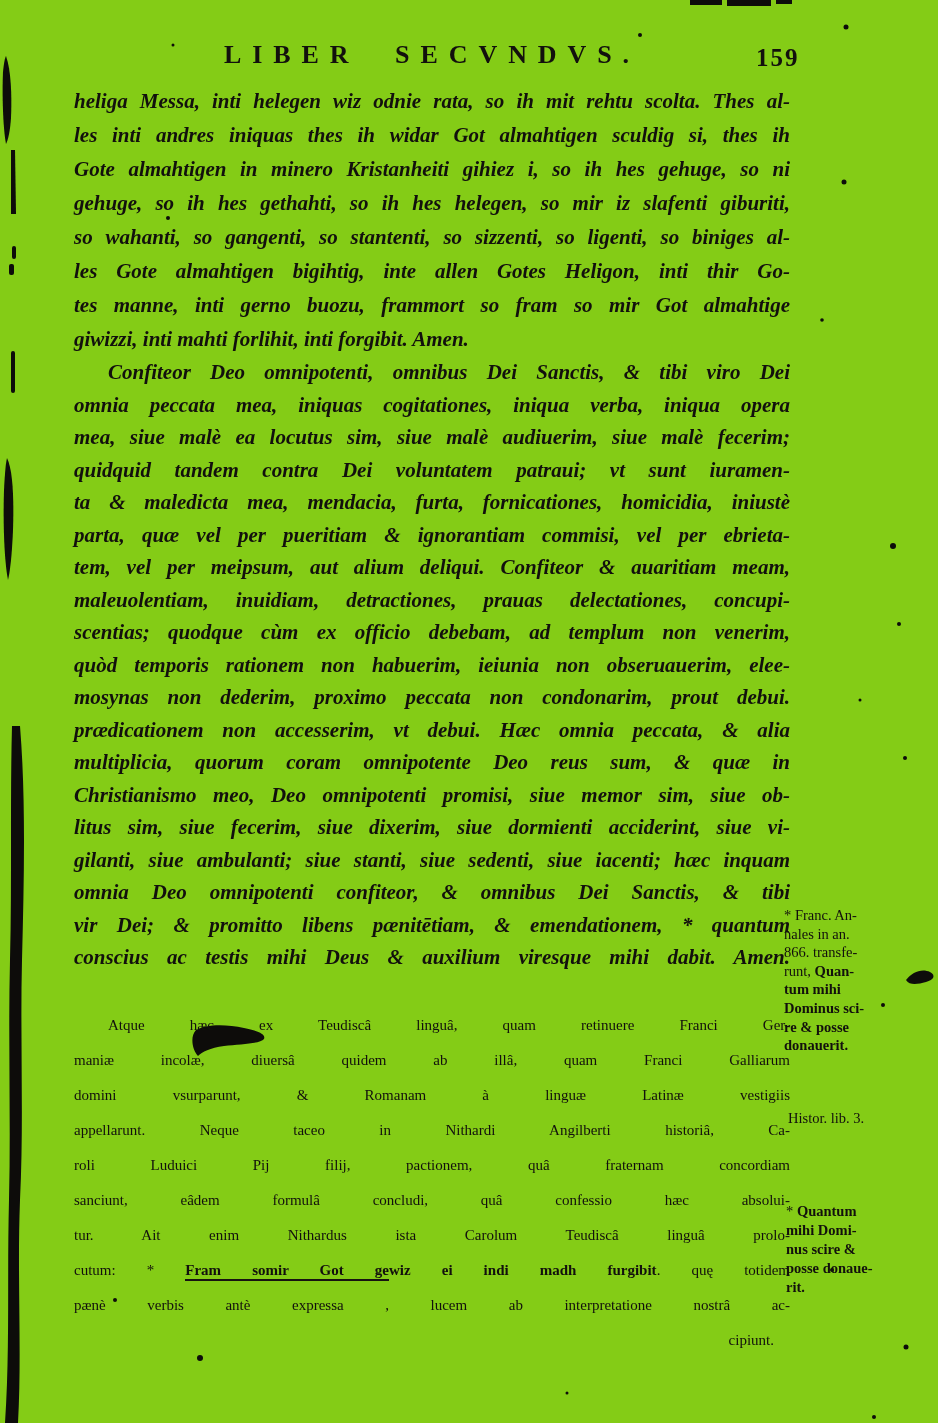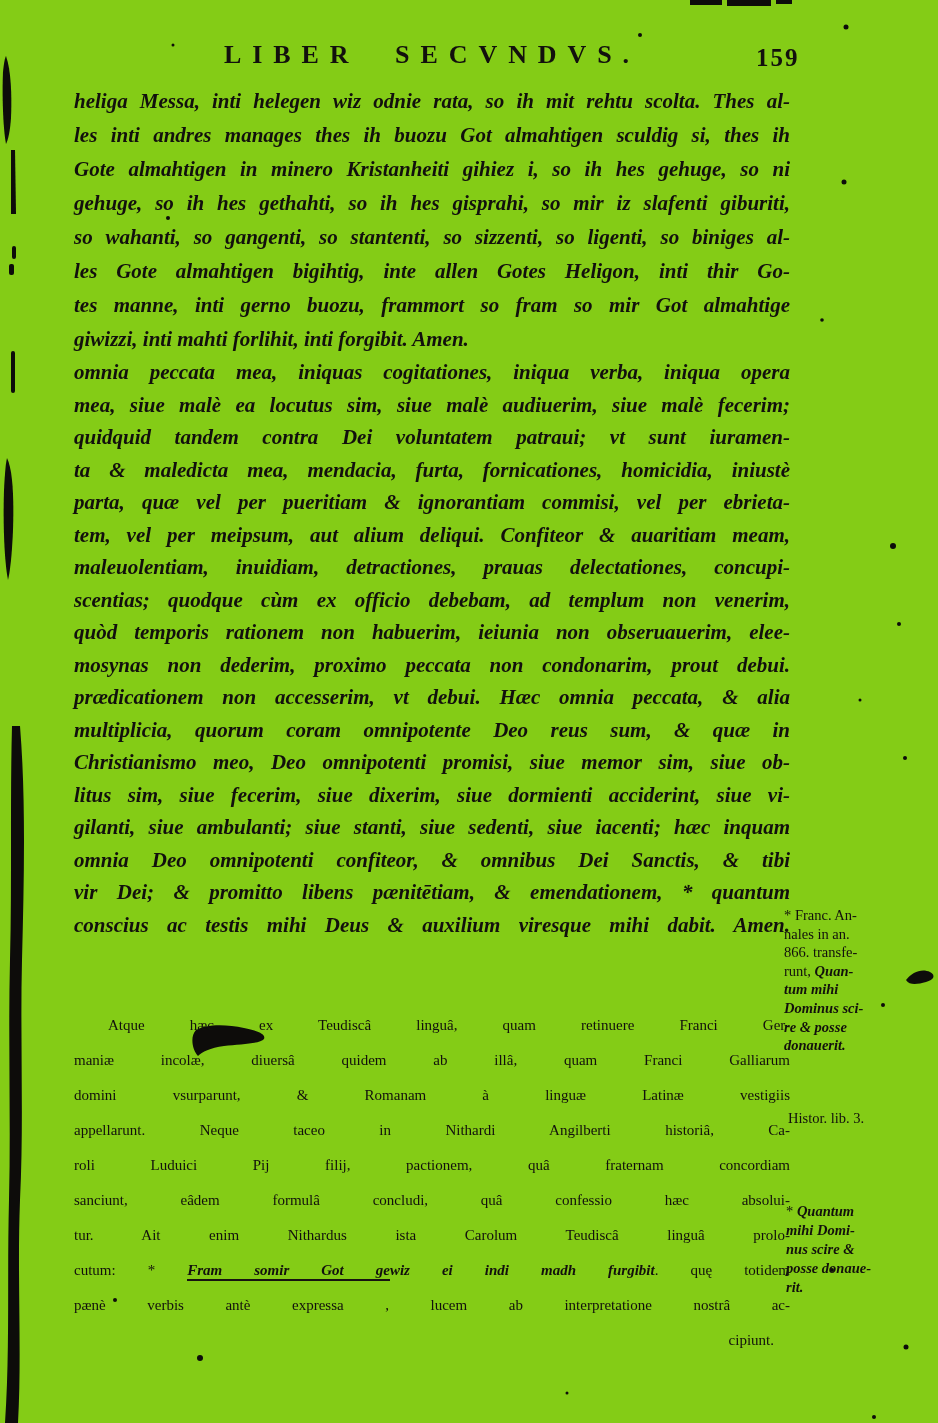--- a/index.html
+++ b/index.html
@@ -20,21 +20,21 @@
   
   .textblock { position:absolute; left:74px; width:716px; }
   .para1 { top:84px;  font-size:21px; font-style:italic; line-height:34px; font-weight:600; }
   .para2 { top:356px; font-size:21px; font-style:italic; line-height:32.5px; font-weight:600; }
   .para3 { top:1008px; font-size:15px; line-height:35px; }
   .line { text-align:justify; text-align-last:justify; white-space:nowrap; }
   .line.indent { padding-left:34px; }
   .line.last { text-align-last:left; }
   .line.cipiunt { text-align:right; text-align-last:right; padding-right:16px; }
   .rm { font-style:normal; font-weight:normal; }
-  .it { font-style:italic; font-weight:600;margin-top:10px; }
+  .it { font-weight:600;margin-top:10px; }
   .ul { border-bottom:2.5px solid #171310; padding-bottom:1px; }
 
   
   .margin-note { position:absolute; width:152px; }
   .note1 { left:784px; top:906px;  font-size:14.5px; line-height:18.6px; }
   .note2 { left:788px; top:1109px; font-size:14.5px; line-height:18px; }
   .note3 { left:786px; top:1202px; font-size:14.5px; line-height:19px; }
   .margin-note .line { text-align:right; text-align-last:left; white-space:nowrap; }
 
   
@@ -85,30 +85,31 @@
     </g>
   </svg>
 
   <div class="title-wrap">
     <span class="running-title">LIBER SECVNDVS.</span>
   </div>
   <div class="page-number">159</div>
 
   <div class="textblock para1">
       <div class="line">heliga Messa, inti helegen wiz odnie rata, so ih mit rehtu scolta. Thes al-</div>
-      <div class="line">les inti andres manages thes ih buozu Got almahtigen sculdig si, thes ih</div>
+      <div class="line">les inti andres iniquas thes ih widar Got almahtigen sculdig si, thes ih</div>
       <div class="line">Gote almahtigen in minero Kristanheiti gihiez i, so ih hes gehuge, so ni</div>
-      <div class="line">gehuge, so ih hes gethahti, so ih hes gisprahi, so mir iz slafenti giburiti,</div>
+      <div class="line">gehuge, so ih hes gethahti, so ih hes helegen, so mir iz slafenti giburiti,</div>
       <div class="line">so wahanti, so gangenti, so stantenti, so sizzenti, so ligenti, so biniges al-</div>
       <div class="line">les Gote almahtigen bigihtig, inte allen Gotes Heligon, inti thir Go-</div>
       <div class="line">tes manne, inti gerno buozu, frammort so fram so mir Got almahtige</div>
       <div class="line last">giwizzi, inti mahti forlihit, inti forgibit. Amen.</div>
     </div>
 
   <div class="textblock para2">
+      <div class="line indent">Confiteor Deo omnipotenti, omnibus Dei Sanctis, &amp; tibi viro Dei</div>
       <div class="line">omnia peccata mea, iniquas cogitationes, iniqua verba, iniqua opera</div>
       <div class="line">mea, siue malè ea locutus sim, siue malè audiuerim, siue malè fecerim;</div>
       <div class="line">quidquid tandem contra Dei voluntatem patraui; vt sunt iuramen-</div>
       <div class="line">ta &amp; maledicta mea, mendacia, furta, fornicationes, homicidia, iniustè</div>
       <div class="line">parta, quæ vel per pueritiam &amp; ignorantiam commisi, vel per ebrieta-</div>
       <div class="line">tem, vel per meipsum, aut alium deliqui. Confiteor &amp; auaritiam meam,</div>
       <div class="line">maleuolentiam, inuidiam, detractiones, prauas delectationes, concupi-</div>
       <div class="line">scentias; quodque cùm ex officio debebam, ad templum non venerim,</div>
       <div class="line">quòd temporis rationem non habuerim, ieiunia non obseruauerim, elee-</div>
       <div class="line">mosynas non dederim, proximo peccata non condonarim, prout debui.</div>

